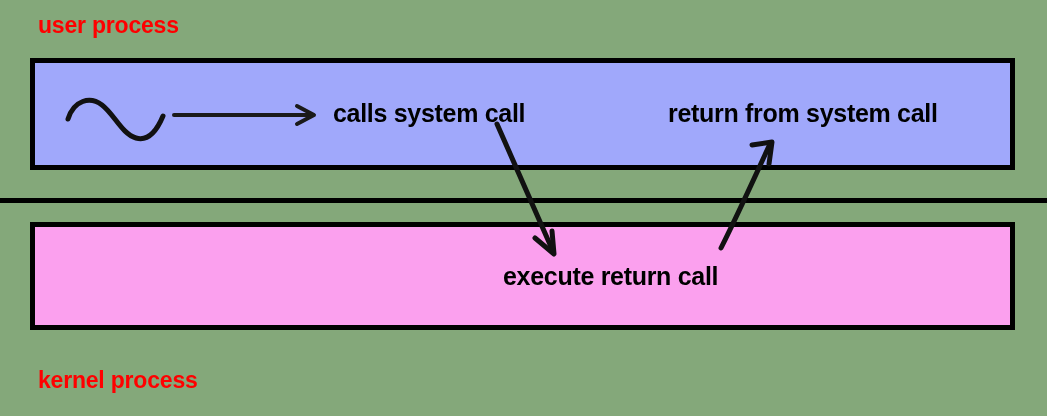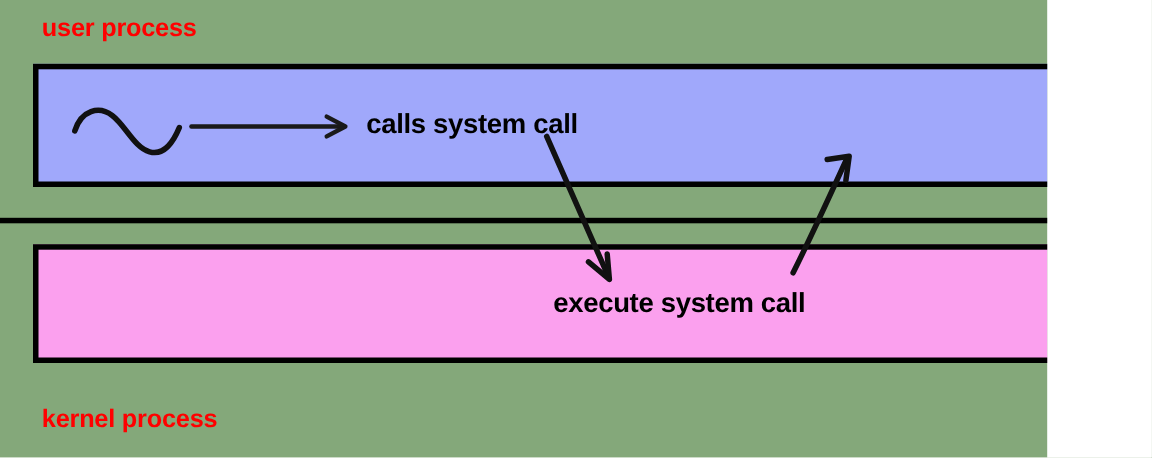--- a/index.html
+++ b/index.html
@@ -3,21 +3,21 @@
 <meta charset="utf-8">
 <title>System Call Diagram</title>
 <style>
   html, body {
     margin: 0;
     padding: 0;
     background: #ffffff;
   }
   #diagram-root {
     position: relative;
-    width: 952px;
+    width: 1047px;
     height: 416px;
     background: #84a87a;
     overflow: hidden;
     font-family: "Liberation Sans", "DejaVu Sans", sans-serif;
   }
 
   .label-red {
     position: absolute;
     color: #ff0000;
     font-weight: bold;
@@ -80,22 +80,23 @@
   <div class="process-box" id="user-box"></div>
 
   <div id="mode-divider"></div>
 
   <div class="process-box" id="kernel-box"></div>
 
   <div class="label-red" id="label-kernel-process">kernel process</div>
 
   <div class="box-text" id="text-calls-system-call">calls system call</div>
 
+  <div class="box-text" id="text-return-system-call">return from system call</div>
 
-  <div class="box-text" id="text-execute-system-call">execute system call</div>
+  <div class="box-text" id="text-execute-system-call">execute return call</div>
 
   <svg class="vector-layer" viewBox="0 0 1047 416" xmlns="http://www.w3.org/2000/svg">
 
     <g>
       <path d="M 68 119 C 74 100, 90 96, 102 105 C 114 114, 122 134, 136 138
                C 150 142, 158 128, 163 116" fill="none" stroke="#111111" stroke-width="5" stroke-linecap="round" stroke-linejoin="round"></path>
     </g>
 
     <g>
       <path d="M 174 115 L 312 115" fill="none" stroke="#1a1a1a" stroke-width="4" stroke-linecap="round"></path>

